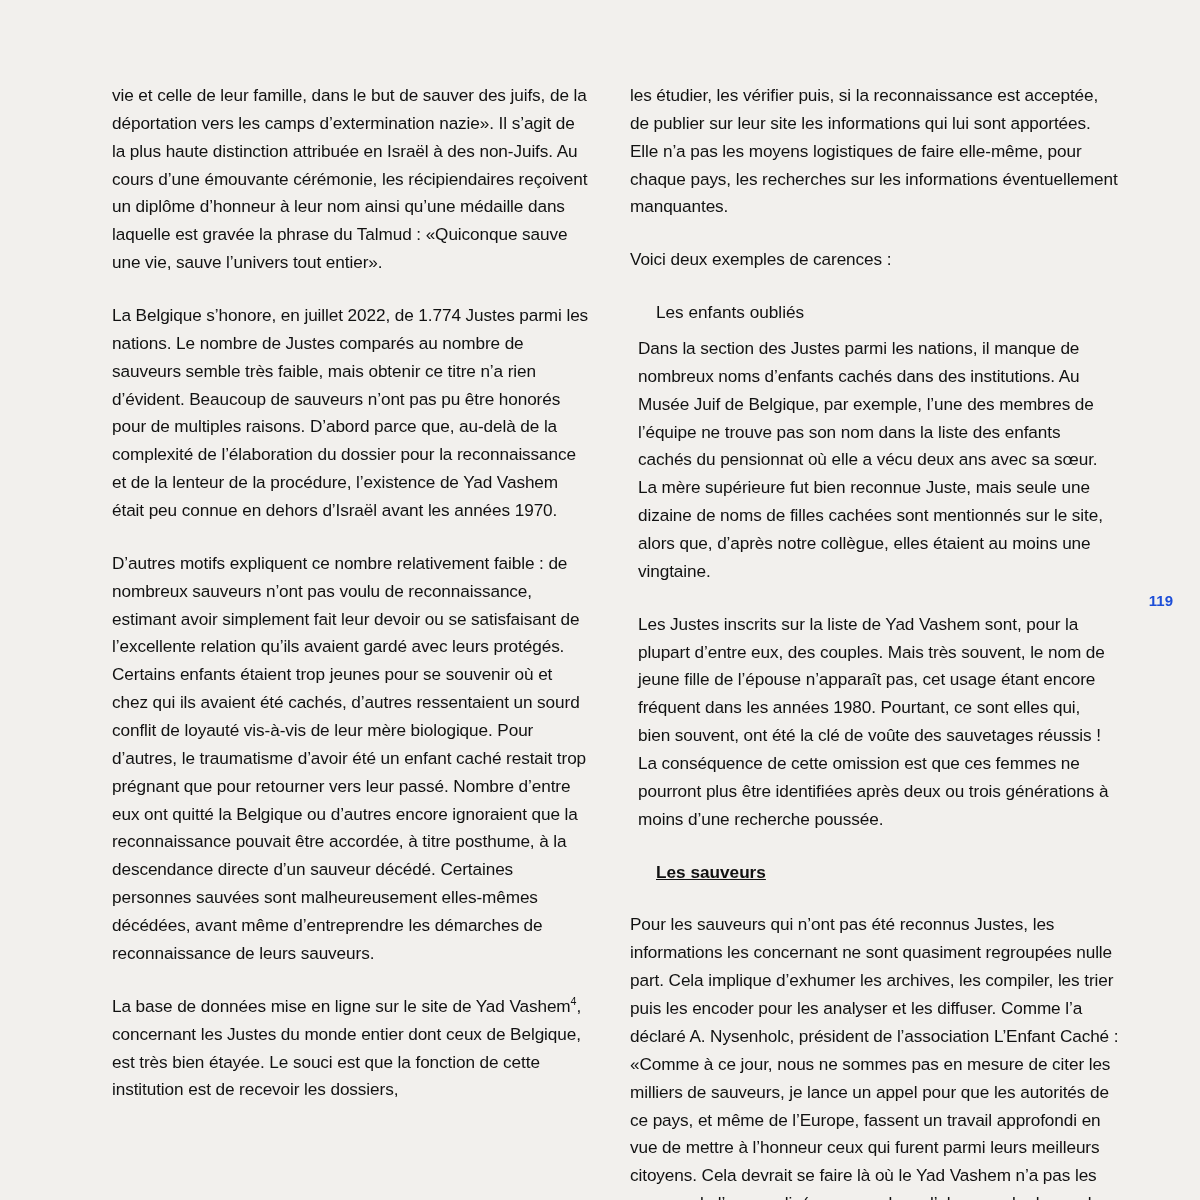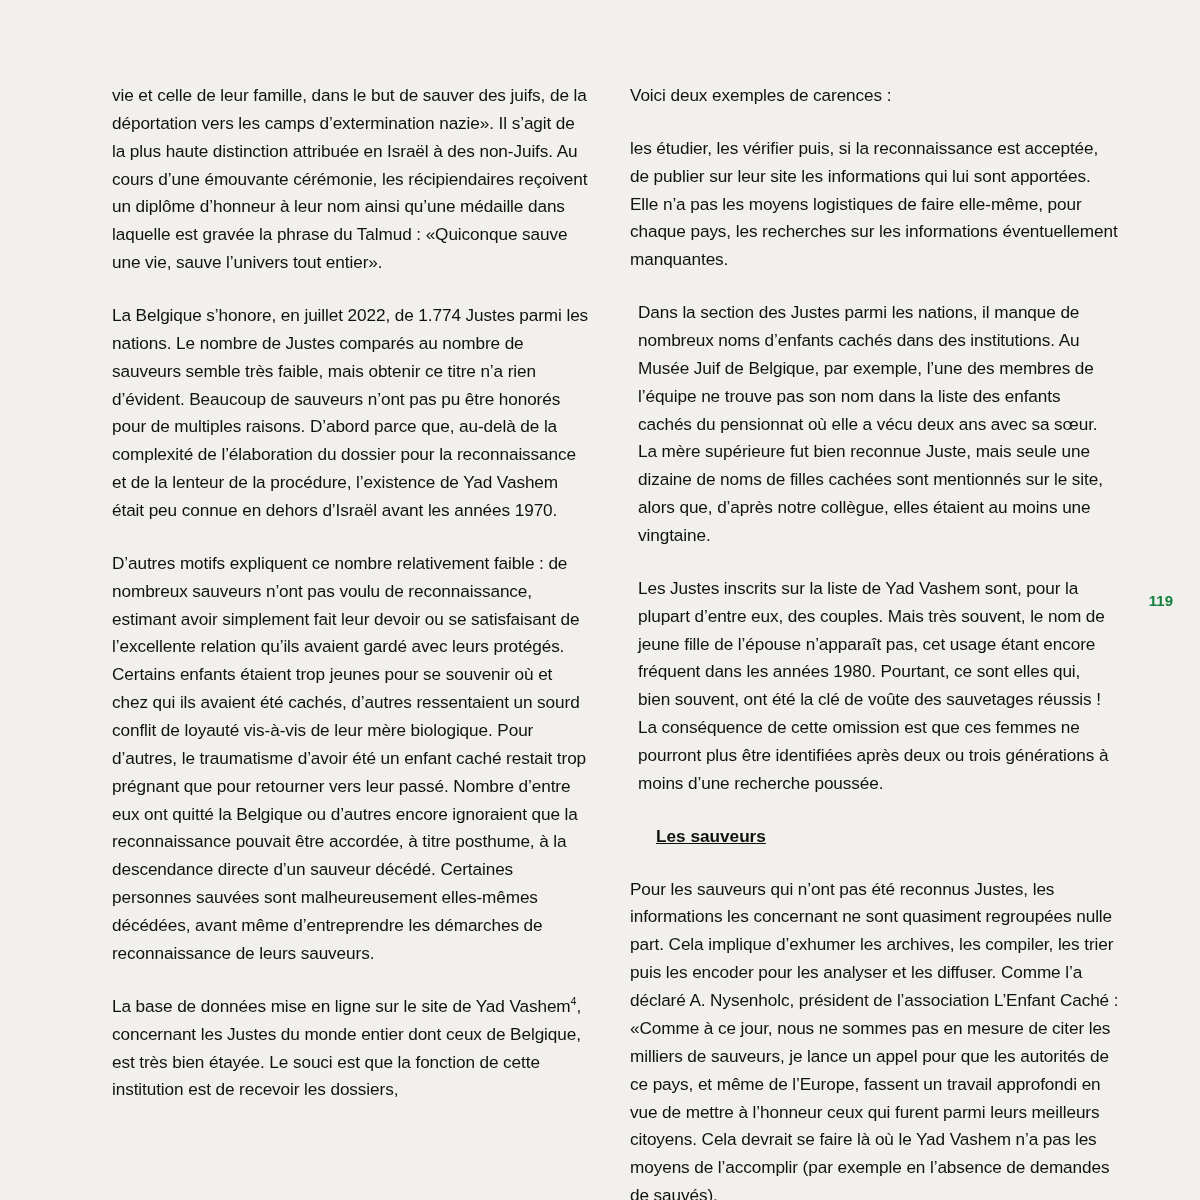--- a/index.html
+++ b/index.html
@@ -61,21 +61,21 @@
   .sauveurs-block {
     margin: 0 0 25px 0;
   }
 
   .page-number {
     position: absolute;
     right: 27px;
     top: 592px;
     font-size: 15px;
     font-weight: bold;
-    color: #15803d;
+    color: #1d4ed8;
   }
 
   .footnote {
     position: absolute;
     left: 112px;
     top: 1073px;
     width: 470px;
     font-size: 12.6px;
     line-height: 1.5;
     color: #111111;
@@ -94,24 +94,25 @@
 <div class="page">
 
   <div class="column col-left">
     <p class="para">vie et celle de leur famille, dans le but de sauver des juifs, de la déportation vers les camps d’extermination nazie». Il s’agit de la plus haute distinction attribuée en Israël à des non-Juifs. Au cours d’une émouvante cérémonie, les récipiendaires reçoivent un diplôme d’honneur à leur nom ainsi qu’une médaille dans laquelle est gravée la phrase du Talmud : «Quiconque sauve une vie, sauve l’univers tout entier».</p>
     <p class="para">La Belgique s’honore, en juillet 2022, de 1.774 Justes parmi les nations. Le nombre de Justes comparés au nombre de sauveurs semble très faible, mais obtenir ce titre n’a rien d’évident. Beaucoup de sauveurs n’ont pas pu être honorés pour de multiples raisons. D’abord parce que, au-delà de la complexité de l’élaboration du dossier pour la reconnaissance et de la lenteur de la procédure, l’existence de Yad Vashem était peu connue en dehors d’Israël avant les années 1970.</p>
     <p class="para">D’autres motifs expliquent ce nombre relativement faible : de nombreux sauveurs n’ont pas voulu de reconnaissance, estimant avoir simplement fait leur devoir ou se satisfaisant de l’excellente relation qu’ils avaient gardé avec leurs protégés. Certains enfants étaient trop jeunes pour se souvenir où et chez qui ils avaient été cachés, d’autres ressentaient un sourd conflit de loyauté vis-à-vis de leur mère biologique. Pour d’autres, le traumatisme d’avoir été un enfant caché restait trop prégnant que pour retourner vers leur passé. Nombre d’entre eux ont quitté la Belgique ou d’autres encore ignoraient que la reconnaissance pouvait être accordée, à titre posthume, à la descendance directe d’un sauveur décédé. Certaines personnes sauvées sont malheureusement elles-mêmes décédées, avant même d’entreprendre les démarches de reconnaissance de leurs sauveurs.</p>
     <p class="para"><span>La base de données mise en ligne sur le site de Yad Vashem</span><sup>4</sup><span>, concernant les Justes du monde entier dont ceux de Belgique, est très bien étayée. Le souci est que la fonction de cette institution est de recevoir les dossiers,</span></p>
   </div>
 
   <div class="column col-right">
+    <p class="para">les étudier, les vérifier puis, si la reconnaissance est acceptée, de publier sur leur site les informations qui lui sont apportées. Elle n’a pas les moyens logistiques de faire elle-même, pour chaque pays, les recherches sur les informations éventuellement manquantes.</p>
     <p class="para">Voici deux exemples de carences :</p>
-    <p class="para">les étudier, les vérifier puis, si la reconnaissance est acceptée, de publier sur leur site les informations qui lui sont apportées. Elle n’a pas les moyens logistiques de faire elle-même, pour chaque pays, les recherches sur les informations éventuellement manquantes.</p>
 
     <div class="block-with-sub">
+      <p class="subhead">Les enfants oubliés</p>
       <p class="body">Dans la section des Justes parmi les nations, il manque de nombreux noms d’enfants cachés dans des institutions. Au Musée Juif de Belgique, par exemple, l’une des membres de l’équipe ne trouve pas son nom dans la liste des enfants cachés du pensionnat où elle a vécu deux ans avec sa sœur. La mère supérieure fut bien reconnue Juste, mais seule une dizaine de noms de filles cachées sont mentionnés sur le site, alors que, d’après notre collègue, elles étaient au moins une vingtaine.</p>
     </div>
 
     <div class="block-with-sub">
       <p class="body">Les Justes inscrits sur la liste de Yad Vashem sont, pour la plupart d’entre eux, des couples. Mais très souvent, le nom de jeune fille de l’épouse n’apparaît pas, cet usage étant encore fréquent dans les années 1980. Pourtant, ce sont elles qui, bien souvent, ont été la clé de voûte des sauvetages réussis ! La conséquence de cette omission est que ces femmes ne pourront plus être identifiées après deux ou trois générations à moins d’une recherche poussée.</p>
     </div>
 
     <div class="sauveurs-block">
       <p class="subhead subhead-bold">Les sauveurs</p>
     </div>

